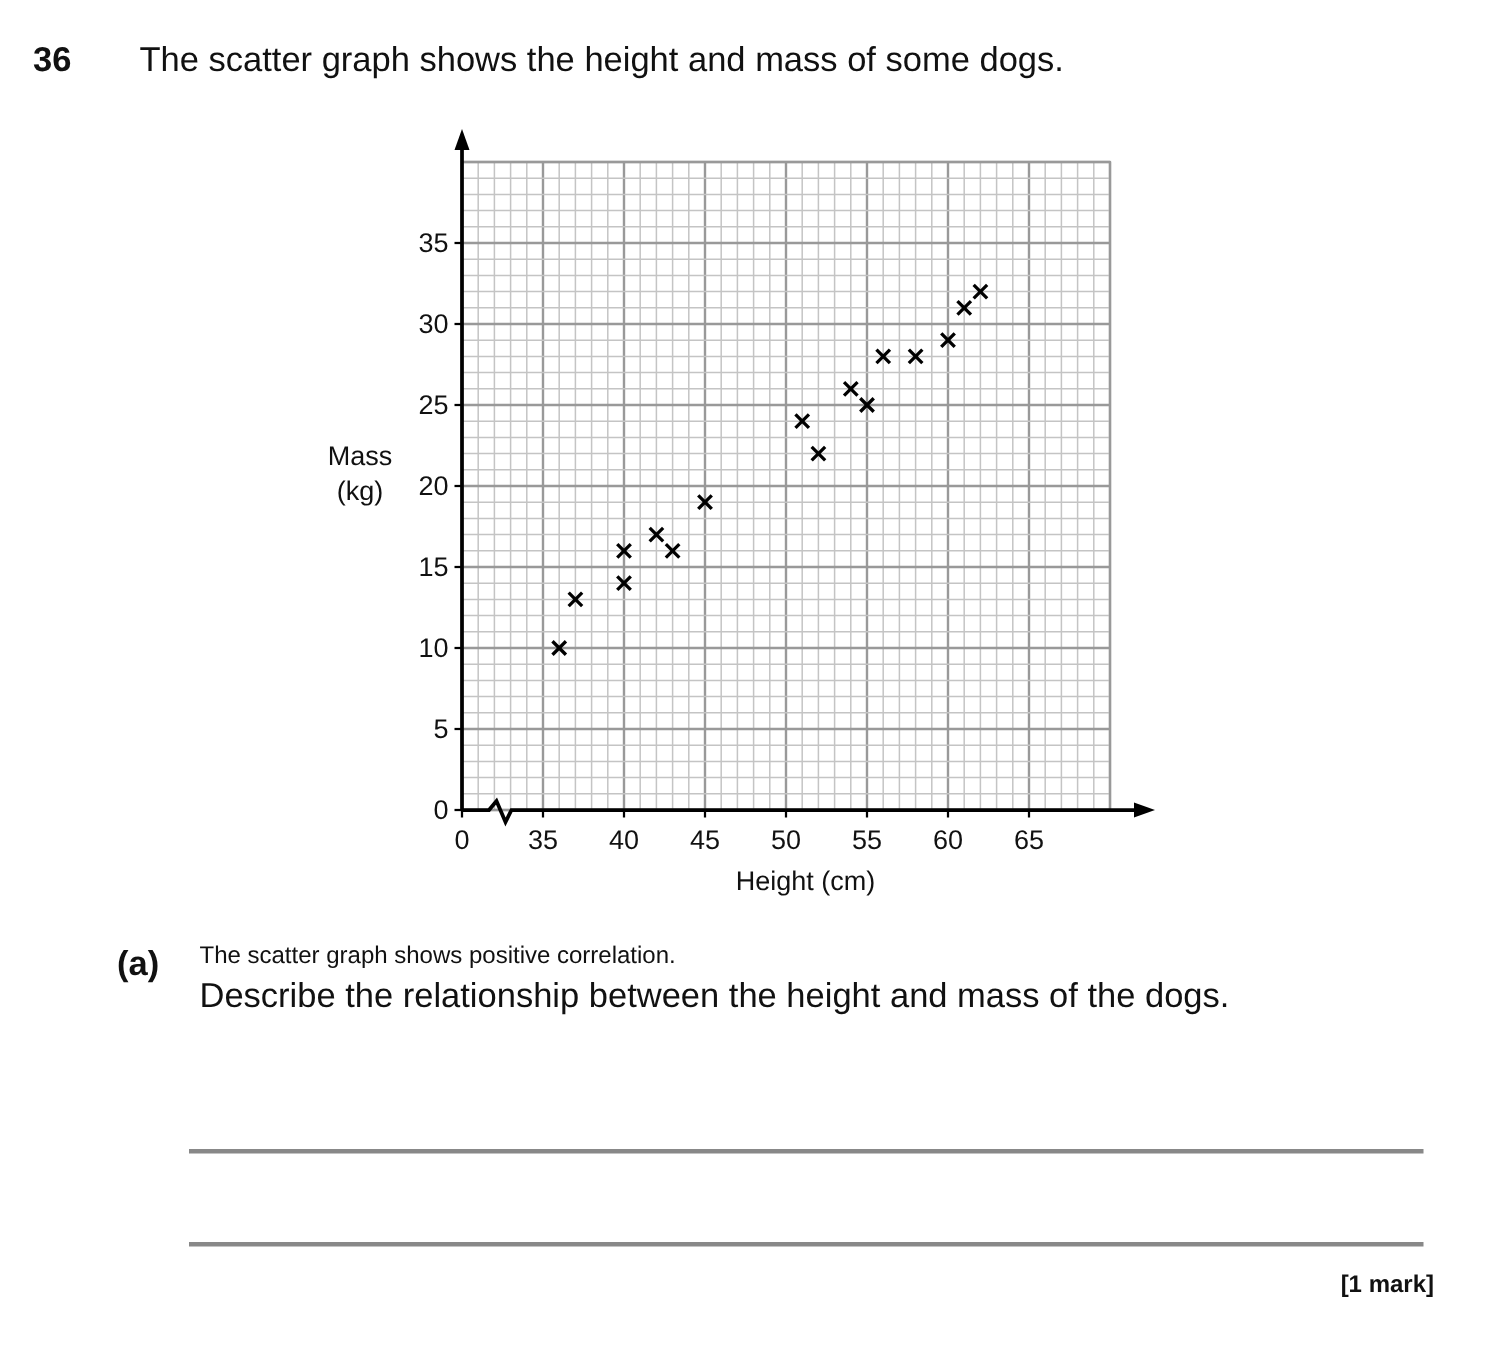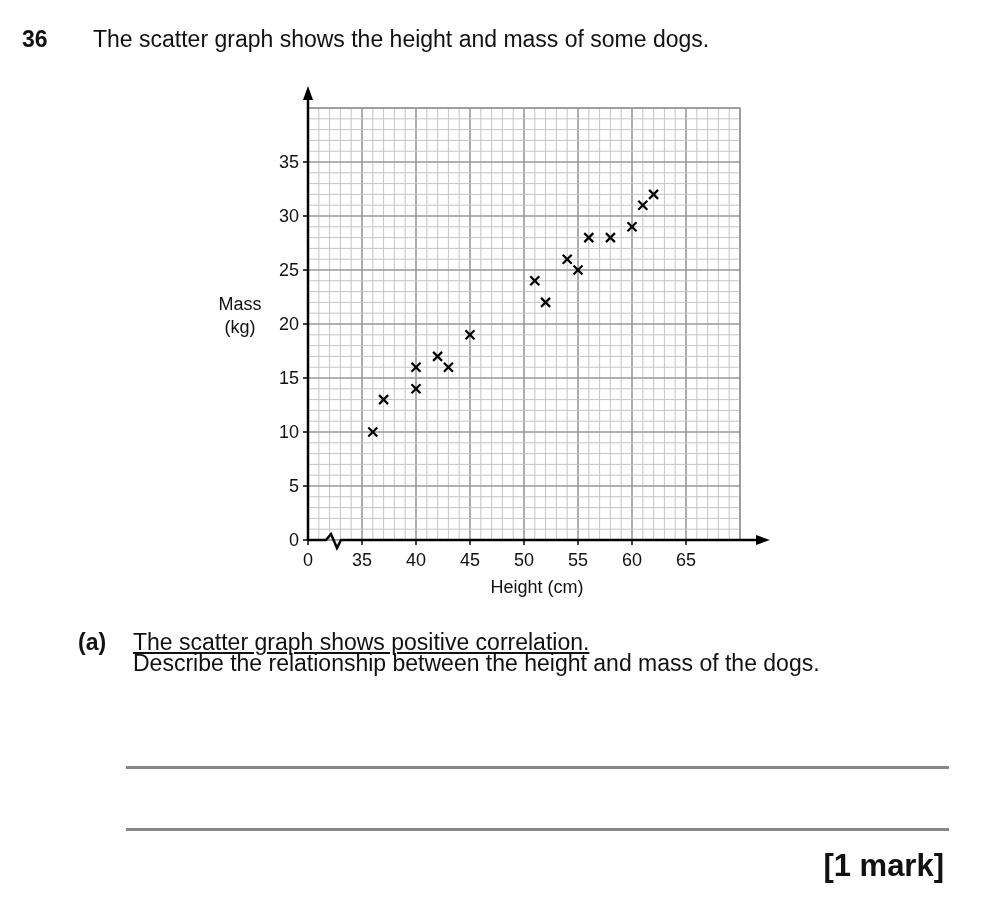--- a/index.html
+++ b/index.html
@@ -2,24 +2,24 @@
 <html><head>
   <meta charset="utf-8">
   <style>
     html, body { margin: 0; padding: 0; background: #ffffff; }
     body { width: 1000px; height: 900px; position: relative; overflow: hidden;
            font-family: "Liberation Sans", sans-serif; color: #111; }
     .q-num { position: absolute; left: 22px; top: 26px; font-size: 23px; font-weight: bold; }
     .q-text { position: absolute; left: 65px; top: 26px; font-size: 23px; margin-left: 28px; }
     #chart { position: absolute; left: 0; top: 0; }
     .part-label { position: absolute; left: 78px; top: 629px; font-size: 23px; font-weight: bold; }
-    .part-line1 { position: absolute; left: 133px; top: 629px; font-size: 23px; text-decoration: underline; }
+    .part-line1 { position: absolute; left: 133px; top: 629px; font-size: 16px; }
     .part-line2 { position: absolute; left: 133px; top: 650px; font-size: 23px; }
     .answer-line { position: absolute; left: 126px; width: 823px; height: 3px; background: #888; }
-    .marks { position: absolute; right: 56px; top: 848px; font-size: 31px; font-weight: bold; }
+    .marks { position: absolute; right: 44px; top: 848px; font-size: 16px; font-weight: bold; }
     .axis-text { font-family: "Liberation Sans", sans-serif; font-size: 18px; fill: #111; }
   </style>
 </head>
 <body>
 
 <span class="q-num">36</span>
 <span class="q-text">The scatter graph shows the height and mass of some dogs.</span>
 
 <svg id="chart" width="1000" height="620">
     <rect x="308" y="108" width="432" height="432" fill="#fff"></rect>

